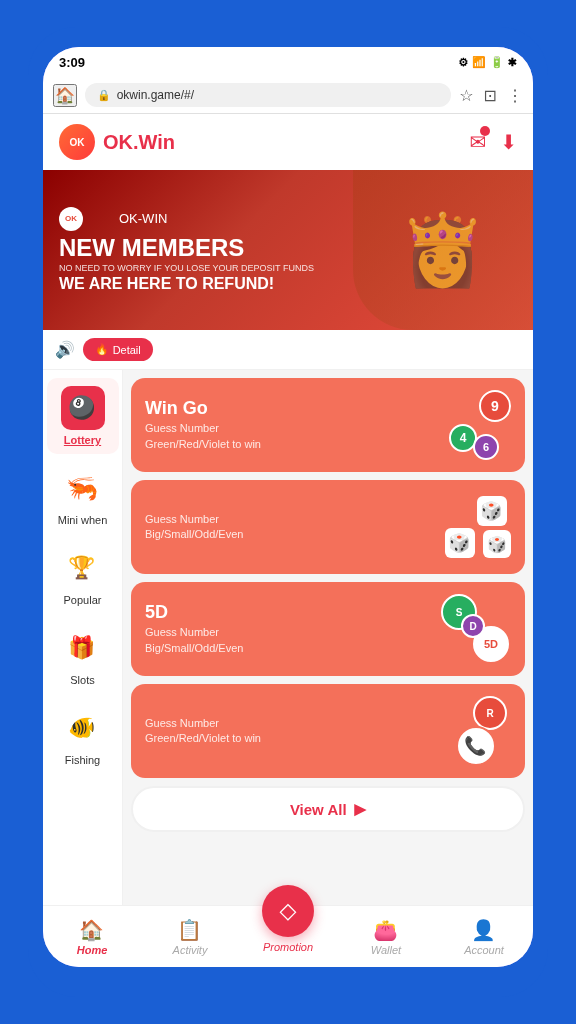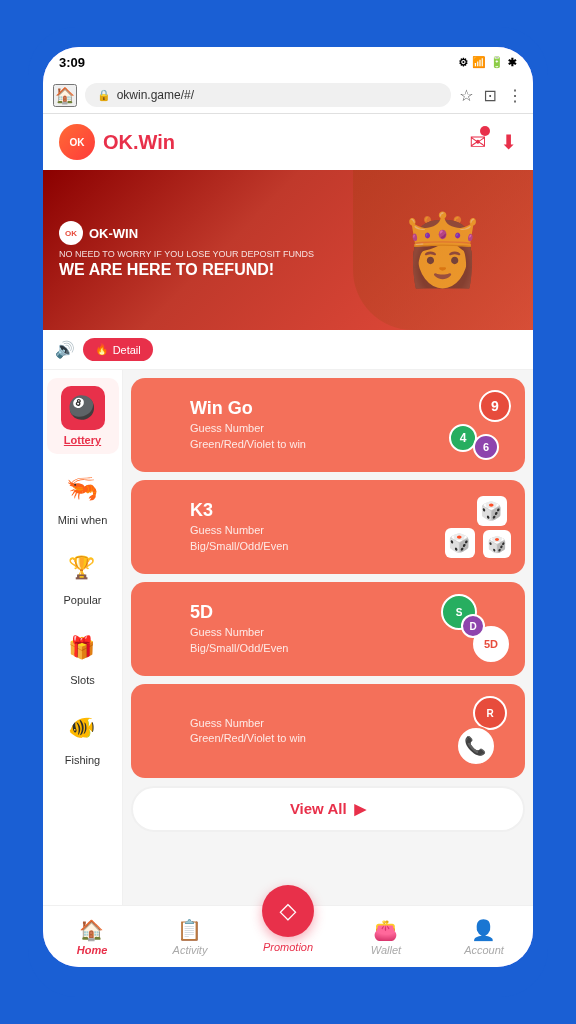--- a/index.html
+++ b/index.html
@@ -121,21 +121,21 @@
       display: flex; align-items: center; gap: 6px;
       margin-bottom: 4px;
     }
     .banner-logo-circle {
       width: 24px; height: 24px;
       background: #fff;
       border-radius: 50%;
       display: flex; align-items: center; justify-content: center;
       font-size: 8px; font-weight: bold; color: #e74c3c;
     }
-    .banner-brand { font-size: 13px; font-weight: bold; color: #fff; }
+    .banner-brand { font-size: 13px; font-weight: normal; color: #fff; margin-left: 30px; }
     .banner-title { font-size: 24px; font-weight: 900; line-height: 1.1; text-transform: uppercase; }
     .banner-subtitle { font-size: 9px; color: rgba(255,255,255,0.85); margin-top: 2px; }
     .banner-main-text { font-size: 16px; font-weight: 900; color: #fff; text-transform: uppercase; margin-top: 2px; }
     
     .notice-bar {
       background: #fff;
       padding: 8px 12px;
       display: flex;
       align-items: center;
       gap: 8px;
@@ -212,21 +212,21 @@
       border-radius: 14px;
       padding: 12px 14px;
       display: flex;
       align-items: center;
       justify-content: space-between;
       cursor: pointer;
       position: relative;
       overflow: hidden;
       min-height: 72px;
     }
-    .game-card-info { flex: 1; margin-left: 45px; }
+    .game-card-info { flex: 1; }
     .game-card-title {
       font-size: 18px;
       font-weight: bold;
       color: #fff;
       margin-bottom: 2px;
     }
     .game-card-desc {
       font-size: 11px;
       color: rgba(255,255,255,0.85);
       line-height: 1.4;
@@ -246,21 +246,21 @@
       width: 100%;
       background: #fff;
       border: 2px solid #f0f0f0;
       border-radius: 24px;
       padding: 12px;
       text-align: center;
       font-size: 15px;
       font-weight: bold;
       color: #e8304a;
       cursor: pointer;
-      display: flex; justify-content: center; gap: 8px;
+      display: flex; align-items: center; justify-content: center; gap: 8px;
     }
     
     .bottom-nav {
       background: #fff;
       height: 62px;
       display: flex;
       align-items: center;
       justify-content: space-around;
       border-top: 1px solid #f0f0f0;
       position: relative;
@@ -335,20 +335,21 @@
       </div>
     </div>
 
     <div class="banner">
       <div class="banner-bg"></div>
       <div class="banner-content">
         <div class="banner-logo">
           <div class="banner-logo-circle">OK</div>
           <span class="banner-brand">OK-WIN</span>
         </div>
+        <div class="banner-title">NEW MEMBERS</div>
         <div class="banner-subtitle">NO NEED TO WORRY IF YOU LOSE YOUR DEPOSIT FUNDS</div>
         <div class="banner-main-text">WE ARE HERE TO REFUND!</div>
       </div>
 
       <div style="position:absolute;right:0;top:0;bottom:0;width:180px;background:linear-gradient(135deg,rgba(180,60,30,0.7),rgba(200,80,50,0.5));border-radius:0 0 0 60px;display:flex;align-items:center;justify-content:center;">
         <span style="font-size:70px;filter:opacity(0.6);">👸</span>
       </div>
     </div>
 
     <div class="notice-bar">
@@ -414,21 +415,20 @@
             <div style="position:relative;width:70px;height:70px;">
               <div style="position:absolute;top:0;right:0;width:32px;height:32px;background:#e74c3c;border-radius:50%;display:flex;align-items:center;justify-content:center;font-size:14px;font-weight:bold;color:#fff;border:2px solid #fff;">9</div>
               <div style="position:absolute;bottom:8px;left:8px;width:28px;height:28px;background:#27ae60;border-radius:50%;display:flex;align-items:center;justify-content:center;font-size:12px;font-weight:bold;color:#fff;border:2px solid #fff;">4</div>
               <div style="position:absolute;bottom:0;right:12px;width:26px;height:26px;background:#8e44ad;border-radius:50%;display:flex;align-items:center;justify-content:center;font-size:11px;font-weight:bold;color:#fff;border:2px solid #fff;">6</div>
             </div>
           </div>
         </div>
 
         <div class="game-card">
           <div class="game-card-info">
-            <div class="game-card-title">K3</div>
             <div class="game-card-desc">
               <div>Guess Number</div>
               <div>Big/Small/Odd/Even</div>
             </div>
           </div>
           <div class="game-card-image">
             <div style="position:relative;width:70px;height:70px;">
               <div style="position:absolute;top:4px;right:4px;width:30px;height:30px;background:#fff;border-radius:6px;display:flex;align-items:center;justify-content:center;font-size:18px;">🎲</div>
               <div style="position:absolute;bottom:4px;left:4px;width:30px;height:30px;background:#fff;border-radius:6px;display:flex;align-items:center;justify-content:center;font-size:18px;">🎲</div>
               <div style="position:absolute;bottom:4px;right:0px;width:28px;height:28px;background:#fff;border-radius:6px;display:flex;align-items:center;justify-content:center;font-size:16px;">🎲</div>

